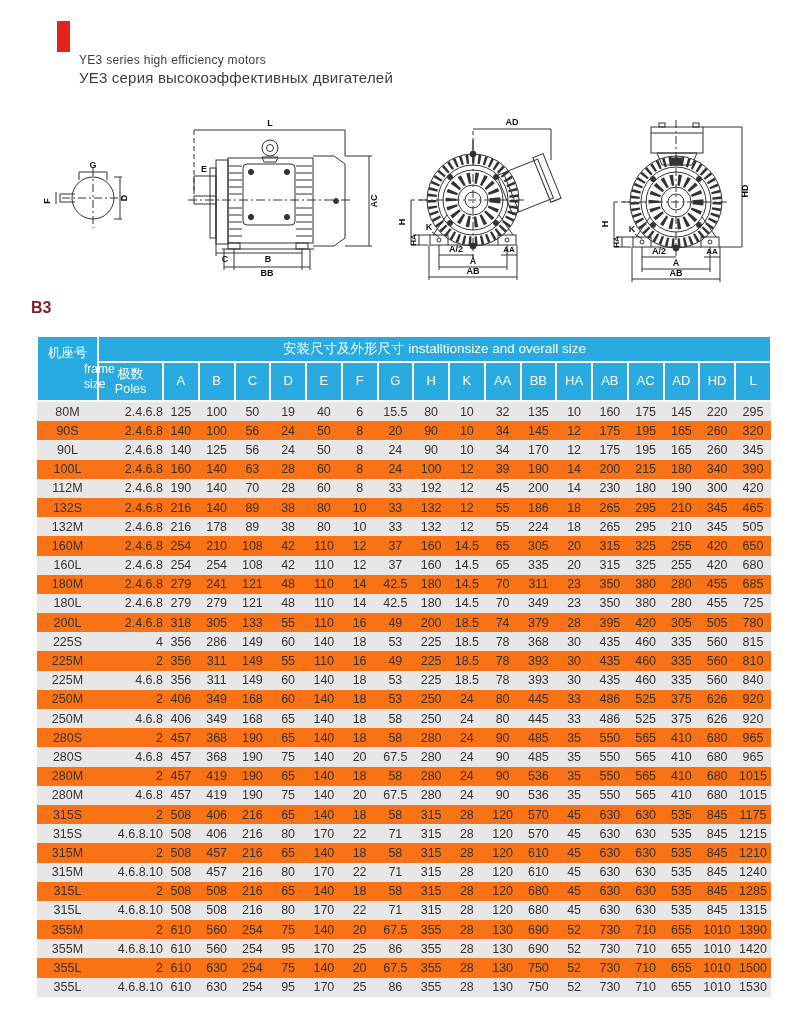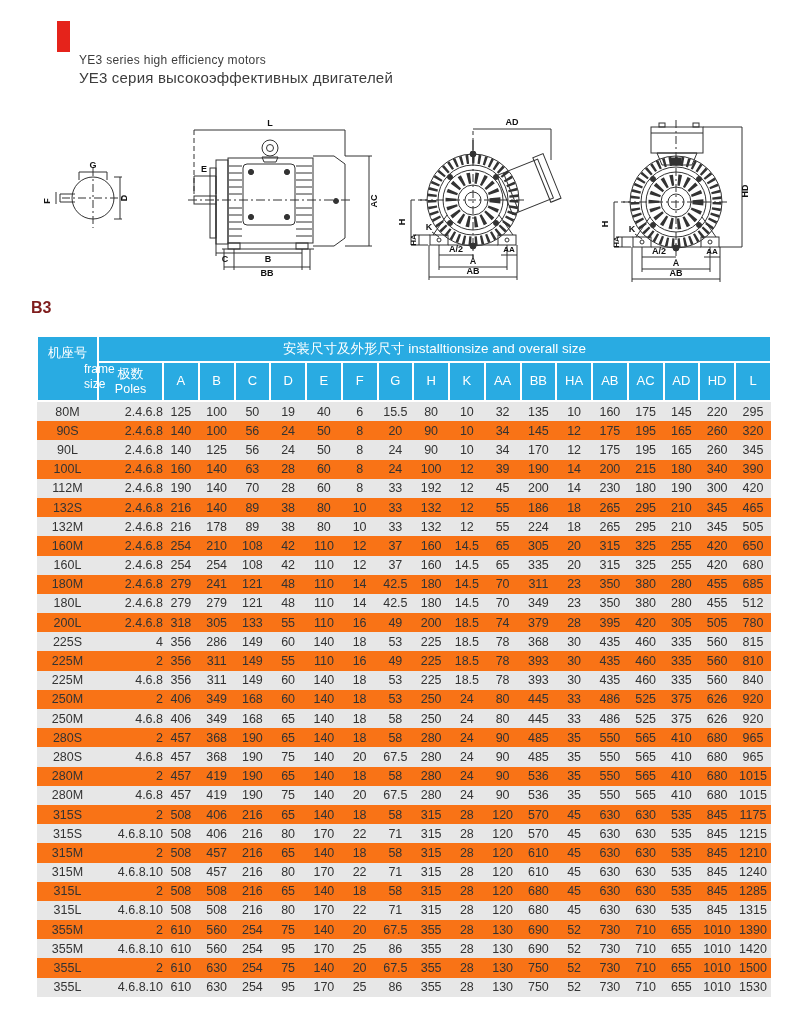--- a/index.html
+++ b/index.html
@@ -564,21 +564,21 @@
           <td>42.5</td>
           <td>180</td>
           <td>14.5</td>
           <td>70</td>
           <td>349</td>
           <td>23</td>
           <td>350</td>
           <td>380</td>
           <td>280</td>
           <td>455</td>
-          <td>512</td>
+          <td>725</td>
         </tr>
         <tr>
           <td>200L</td>
           <td class="poles">2.4.6.8</td>
           <td>318</td>
           <td>305</td>
           <td>133</td>
           <td>55</td>
           <td>110</td>
           <td>16</td>

